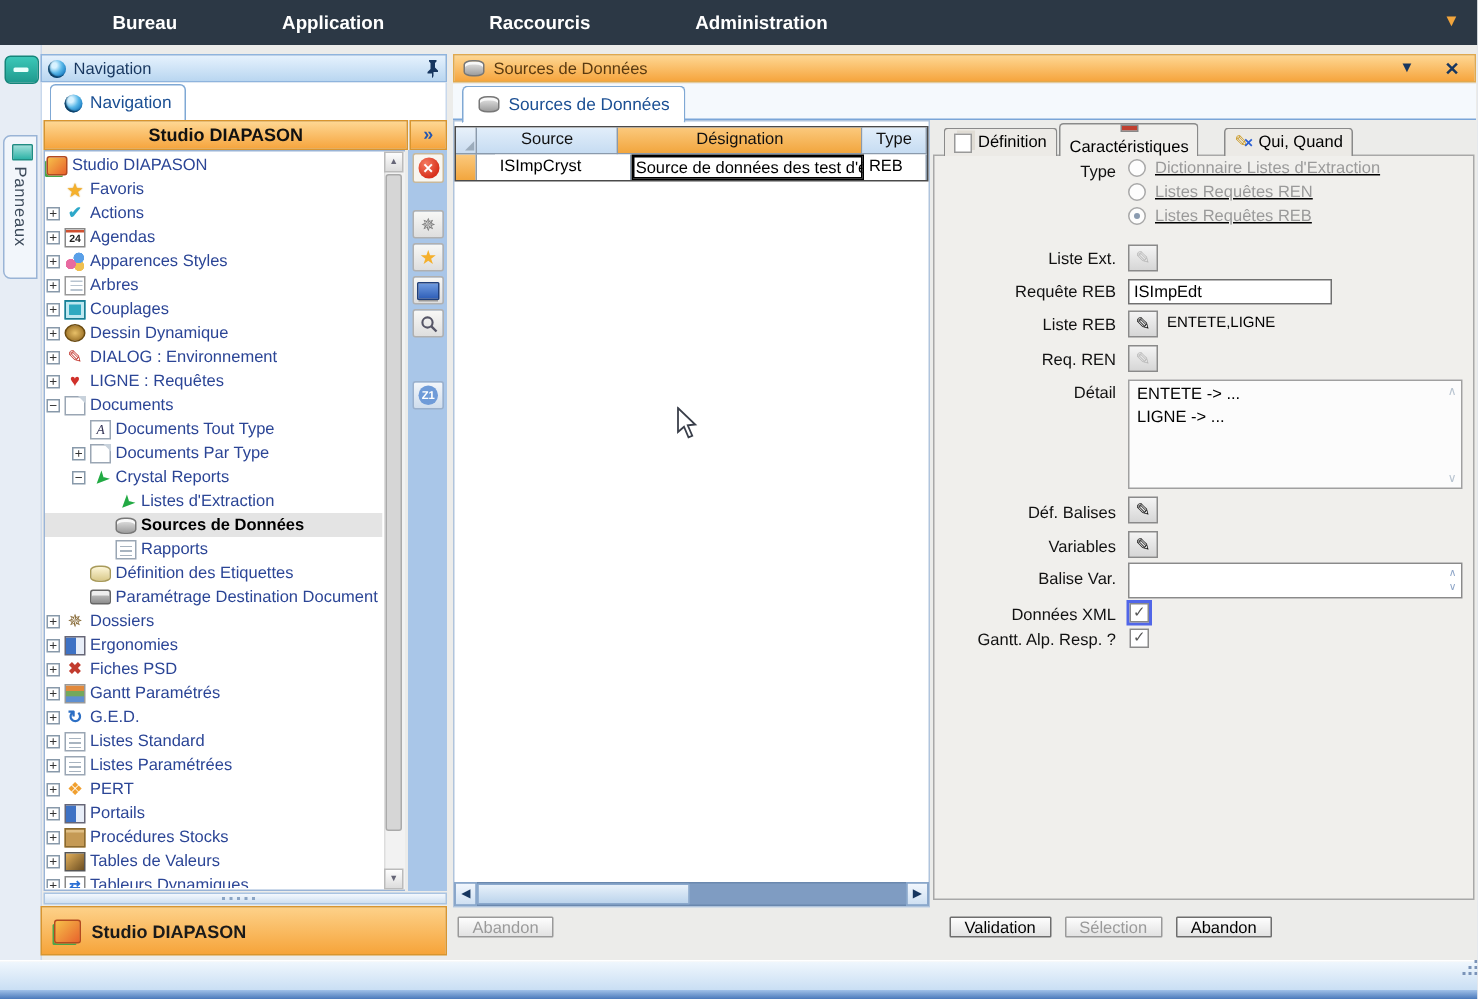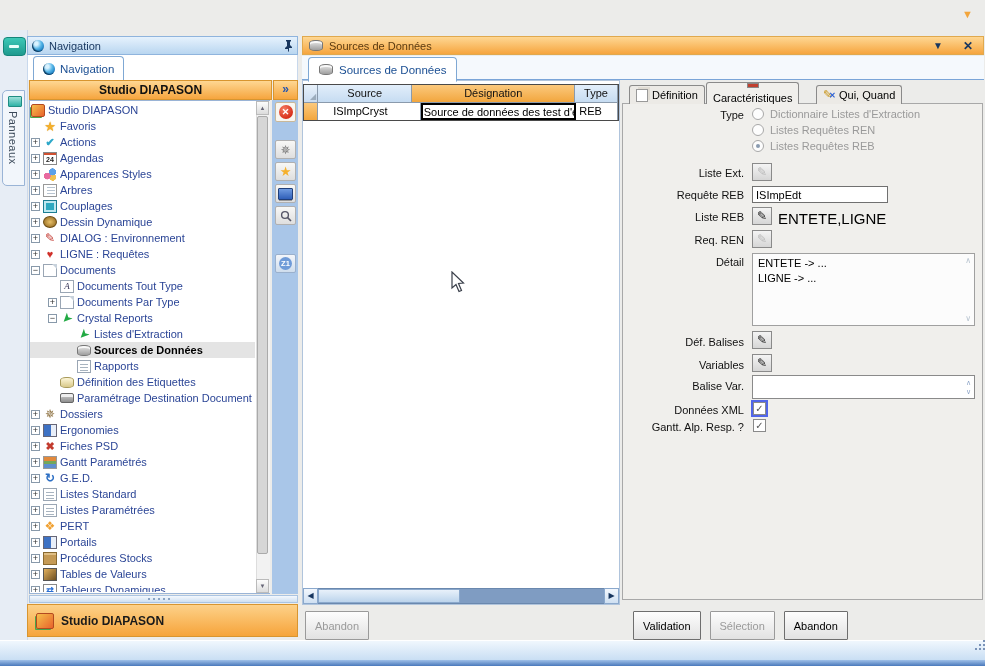--- a/index.html
+++ b/index.html
@@ -108,21 +108,21 @@
   .gsel-head{position:relative;background:linear-gradient(#e8f1fa,#cadcf0);}
   .gsel-head .corner{position:absolute;right:1px;bottom:1px;font-size:8px;color:#9cacbc;line-height:8px;}
   .gdata{height:17px;line-height:16px;background:#fff;color:#000;padding:0 3px;}
   .gdata.orange{background:linear-gradient(#fbc97d,#f2a63e);}
   .gdata.selcell{border:1px solid #000;box-shadow:inset 0 0 0 1px #000;padding:0 2px;}
   .hscroll-track{position:absolute;left:303px;top:588px;width:316px;height:16px;background:#7f9cc2;border:1px solid #6a88ae;box-sizing:border-box;}
   .hbtn{position:absolute;top:588px;width:15px;height:16px;background:linear-gradient(#f2f7fd,#cfe0f2);border:1px solid #8aa8cc;box-sizing:border-box;color:#17365f;font-size:8px;text-align:center;line-height:14px;}
   .hthumb{position:absolute;left:318px;top:589px;width:142px;height:14px;background:linear-gradient(#e8f1fa,#bcd4ec);border:1px solid #8aa8cc;border-radius:1px;box-sizing:border-box;}
 
   
-  .btn{height:29px;padding:1px 9px;background:linear-gradient(#fdfdfd,#e2e2e2);border:1px solid #6e6e6e;font-size:11px;color:#000;font-family:"Liberation Sans",sans-serif;border-radius:1px;cursor:pointer;}
+  .btn{height:14px;padding:1px 9px;background:linear-gradient(#fdfdfd,#e2e2e2);border:1px solid #6e6e6e;font-size:11px;color:#000;font-family:"Liberation Sans",sans-serif;border-radius:1px;cursor:pointer;}
   .btn.disabled{color:#9a9a9a;border-color:#9a9a9a;cursor:default;}
   .left-abandon{position:absolute;left:305px;top:611px;}
   .right-btns{position:absolute;left:633px;top:611px;display:flex;gap:9px;}
 
   
   .detail-body{position:absolute;left:622px;top:103px;width:361px;height:497px;background:#f0efec;border:1px solid #a8a8a8;box-sizing:border-box;}
   .dtab{position:absolute;height:19px;background:#eceae6;border:1px solid #8a8a8a;border-bottom:none;border-radius:3px 3px 0 0;display:flex;align-items:center;gap:4px;padding:0 6px;font-size:11px;color:#000;box-sizing:border-box;cursor:pointer;}
   .dtab.active{height:22px;background:#f0efec;z-index:3;}
   [data-name="tab-definition"]{left:629px;top:85px;}
   [data-name="tab-caracteristiques"]{left:706px;top:82px;flex-direction:column;}
@@ -140,35 +140,35 @@
   [data-name="liste-reb-label"]{top:211px;}
   [data-name="req-ren-label"]{top:234px;}
   [data-name="detail-label"]{top:256px;}
   [data-name="def-balises-label"]{top:336px;}
   [data-name="variables-label"]{top:359px;}
   [data-name="balise-var-label"]{top:380px;}
   [data-name="donnees-xml-label"]{top:404px;}
   [data-name="format-alp-label"]{top:421px;}
 
   .radio-group{position:absolute;left:752px;top:106px;}
-  .radio-row{height:16px;display:flex;align-items:center;gap:6px;}
+  .radio-row{height:16px;display:flex;gap:6px;text-decoration:underline;}
   .radio{width:12px;height:12px;border-radius:50%;border:1px solid #a8a8a8;background:#fdfdfd;box-sizing:border-box;position:relative;}
   .radio.on::after{content:"";position:absolute;left:3px;top:3px;width:4px;height:4px;border-radius:50%;background:#8a9bb0;}
   .radio-label{font-size:11px;color:#9a9a9a;}
 
   .pen-btn{position:absolute;left:752px;width:20px;height:18px;background:linear-gradient(#f4f4f4,#d6d6d6);border:1px solid #8a8a8a;box-sizing:border-box;text-align:center;line-height:16px;font-size:12px;color:#111;cursor:pointer;}
   .pen-btn.disabled{color:#b8b8b8;cursor:default;}
   [data-name="liste-ext-button"]{top:163px;}
   [data-name="liste-reb-button"]{top:207px;}
   [data-name="req-ren-button"]{top:230px;}
   [data-name="def-balises-button"]{top:331px;}
   [data-name="variables-button"]{top:354px;}
 
   .text-input{position:absolute;left:752px;top:186px;width:136px;height:17px;border:1px solid #707070;background:#fff;font-size:11px;font-family:"Liberation Sans",sans-serif;padding:0 3px;box-sizing:border-box;}
-  .liste-reb-value{position:absolute;left:778px;top:210px;font-size:15px;color:#000;}
+  .liste-reb-value{position:absolute;left:778px;top:210px;font-size:10px;color:#000;}
   .detail-box{position:absolute;left:752px;top:253px;width:223px;height:73px;background:#fcfcfc;border:1px solid #a0a0a0;box-sizing:border-box;}
   .detail-box .txt{position:absolute;left:5px;top:2px;font-size:11px;line-height:15px;color:#000;white-space:pre-line;}
   .vscroll-hint-up{position:absolute;right:3px;top:2px;color:#b8c4d0;font-size:8px;}
   .vscroll-hint-down{position:absolute;right:3px;bottom:2px;color:#b8c4d0;font-size:8px;}
   .balise-box{position:absolute;left:752px;top:375px;width:223px;height:24px;background:#fff;border:1px solid #8a8a8a;box-sizing:border-box;}
   .spin{position:absolute;right:3px;font-size:7px;color:#8fa6c8;line-height:7px;}
   .spin.up{top:3px;} .spin.dn{bottom:3px;}
   .checkbox{position:absolute;left:753px;width:13px;height:13px;background:#fff;border:1px solid #8a8a8a;box-sizing:border-box;text-align:center;line-height:11px;font-size:10px;color:#555;cursor:pointer;}
   [data-name="donnees-xml-checkbox"]{top:402px;box-shadow:0 0 0 2px #5166e8;}
   [data-name="format-alp-checkbox"]{top:419px;}
@@ -179,20 +179,26 @@
   .bottom-band{position:absolute;left:0;top:660px;width:985px;height:6px;background:linear-gradient(#9fc0e8,#4a79bb);}
 
   
   .cursor{position:absolute;left:451px;top:271px;z-index:99;pointer-events:none;}
 </style>
 </head>
 <body>
 
 <div class="app" data-name="application-window">
 
+  <div class="topbar" data-name="menu-bar" id="menubar">
+      <div class="menu-item" data-name="menu-bureau">Bureau</div>
+      <div class="menu-item" data-name="menu-application">Application</div>
+      <div class="menu-item" data-name="menu-raccourcis">Raccourcis</div>
+      <div class="menu-item" data-name="menu-administration">Administration</div>
+    </div>
   <div class="topbar-chevron abs" data-name="ribbon-collapse-chevron-icon">▼</div>
 
   <div class="dock" data-name="left-dock"></div>
   <div class="dock-btn" data-name="dock-collapse-button">
       <i data-name="dock-collapse-icon"></i>
     </div>
   <div class="panneaux-tab" data-name="panneaux-dock-tab">
     <span class="panneaux-ico" data-name="panneaux-icon"></span>
     <span class="panneaux-txt" data-name="panneaux-label">Panneaux</span>
   </div>

